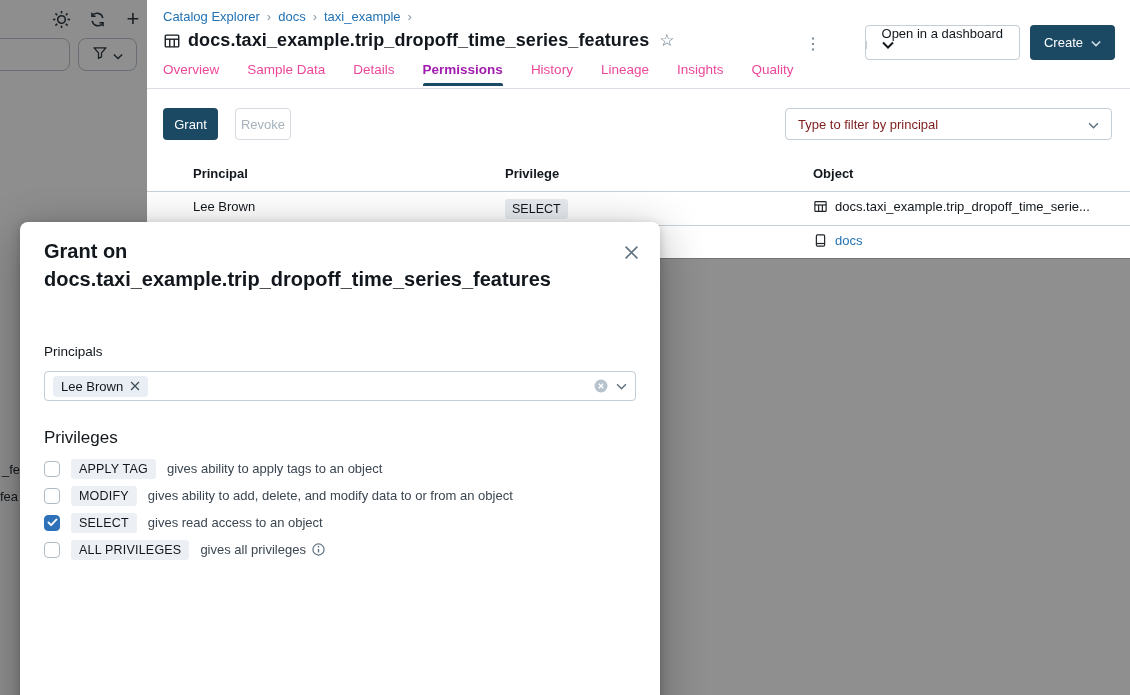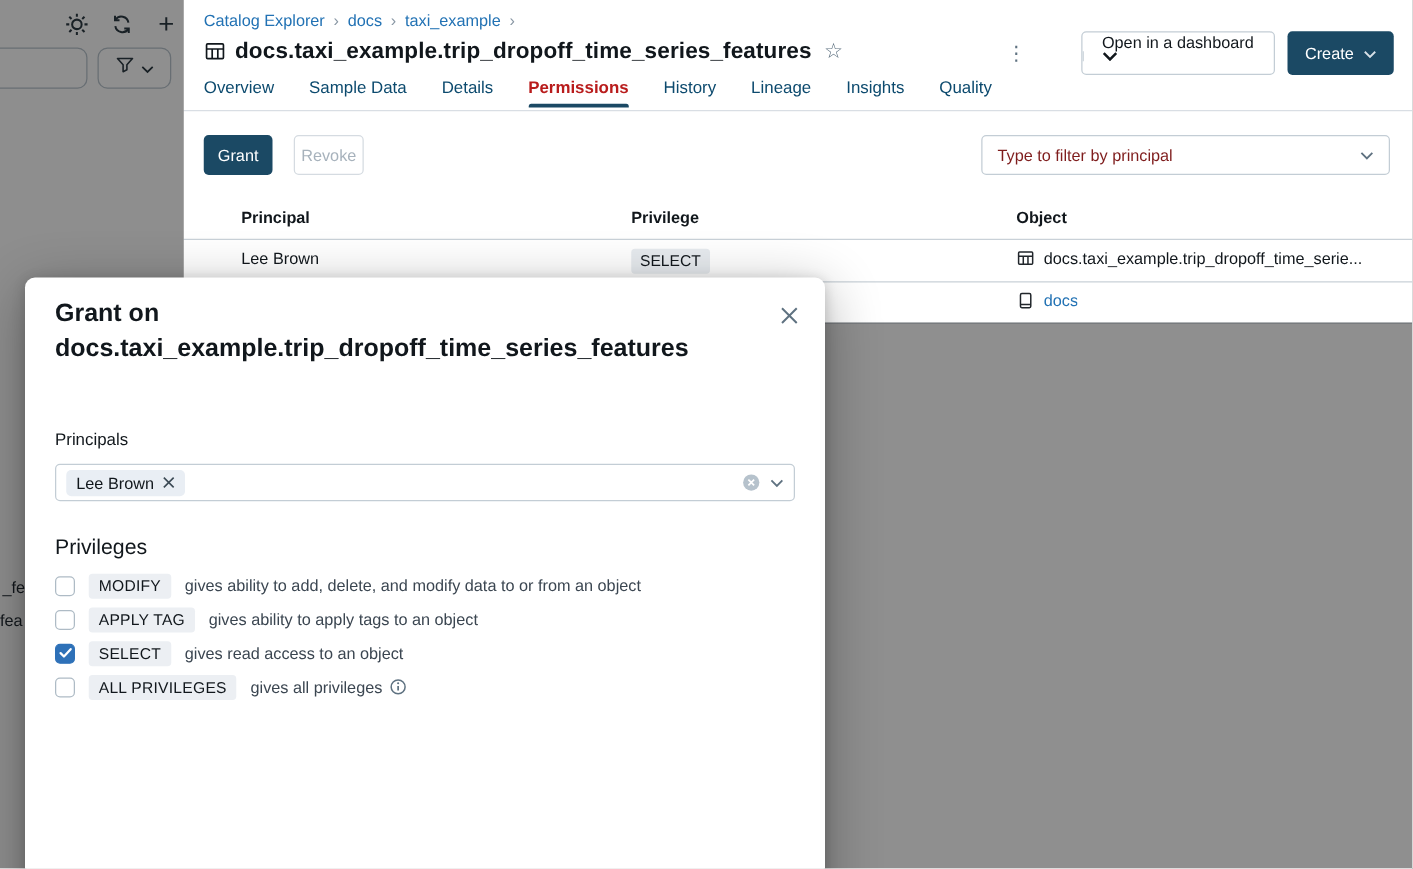--- a/index.html
+++ b/index.html
@@ -29,22 +29,22 @@
   .kebab { position:absolute; left:655px; top:33px; width:22px; height:22px; color:#5f7281; font-size:16px; text-align:center; line-height:22px; cursor:pointer; }
 
   .hdr-actions { position:absolute; top:25px; right:15px; display:flex; gap:10px; }
   .split-btn { display:flex; height:35px; border:1px solid #c3cdd5; border-radius:4px; background:#fff; overflow:hidden;flex-direction:column; }
   .split-main { padding:0 16px; font-size:13px; display:flex; align-items:center; cursor:pointer; }
   .split-arrow { width:44px; border-left:1px solid #c3cdd5; display:flex; align-items:center; justify-content:center; color:#11171c; cursor:pointer; }
   .btn-create { height:35px; padding:0 14px; background:#1b4964; border:none; border-radius:4px; color:#fff; font-size:13px; display:flex; align-items:center; gap:8px; cursor:pointer; }
   .btn-create .chev { color:#d7e0e7; }
 
   .tabs { position:absolute; left:16px; top:62px; display:flex; gap:28px; }
-  .tab { font-size:13.5px; color:#0c4a6e; padding-bottom:9px; cursor:pointer; position:relative; }
-  .tab.active { color:#b91c1c; font-weight:700; }
+  .tab { font-size:13.5px; color:#ec4899; padding-bottom:9px; cursor:pointer; position:relative; }
+  .tab.active { color:#a21caf; font-weight:700; }
   .tab.active::after { content:""; position:absolute; left:0; right:0; bottom:0; height:3px; background:#1b4964; border-radius:2px 2px 0 0; }
   .tabs-divider { position:absolute; left:0; right:0; top:88px; height:1px; background:#d9dee4; }
 
   .toolbar-btn { position:absolute; top:108px; height:32px; border-radius:4px; font-size:13px; display:flex; align-items:center; justify-content:center; cursor:pointer; }
   .btn-grant-tb { left:16px; width:55px; background:#1b4964; color:#fff; border:none; }
   .btn-revoke { left:88px; width:56px; background:#fff; color:#a7b2bc; border:1px solid #d5dbe1; cursor:default; }
   .filter-select { position:absolute; top:108px; left:638px; width:327px; height:32px; border:1px solid #c3cdd5; border-radius:4px; background:#fff; display:flex; align-items:center; justify-content:space-between; padding:0 12px; cursor:pointer; }
   .filter-ph { font-size:13px; color:#7f1d1d; }
   .filter-select .chev { color:#5f7281; }
 
@@ -266,27 +266,27 @@
               <polyline points="1,1.5 6,6.5 11,1.5" fill="none" stroke="currentColor" stroke-width="1.7"></polyline>
             </svg>
           </span>
       </span>
     </div>
 
     <div class="privileges-label">Privileges</div>
     <div class="priv-rows">
       <div class="priv-row">
         <span class="cbx"></span>
+        <span class="priv-name">APPLY TAG</span>
+        <span class="priv-desc">gives ability to apply tags to an object</span>
+      </div>
+      <div class="priv-row">
+        <span class="cbx"></span>
         <span class="priv-name">MODIFY</span>
         <span class="priv-desc">gives ability to add, delete, and modify data to or from an object</span>
-      </div>
-      <div class="priv-row">
-        <span class="cbx"></span>
-        <span class="priv-name">APPLY TAG</span>
-        <span class="priv-desc">gives ability to apply tags to an object</span>
       </div>
       <div class="priv-row">
         <span class="cbx checked">
           <svg width="11" height="9" viewBox="0 0 12 10">
               <polyline points="1.5,5 4.5,8 10.5,1.5" fill="none" stroke="#fff" stroke-width="2" stroke-linecap="round" stroke-linejoin="round"></polyline>
             </svg>
         </span>
         <span class="priv-name">SELECT</span>
         <span class="priv-desc">gives read access to an object</span>
       </div>

